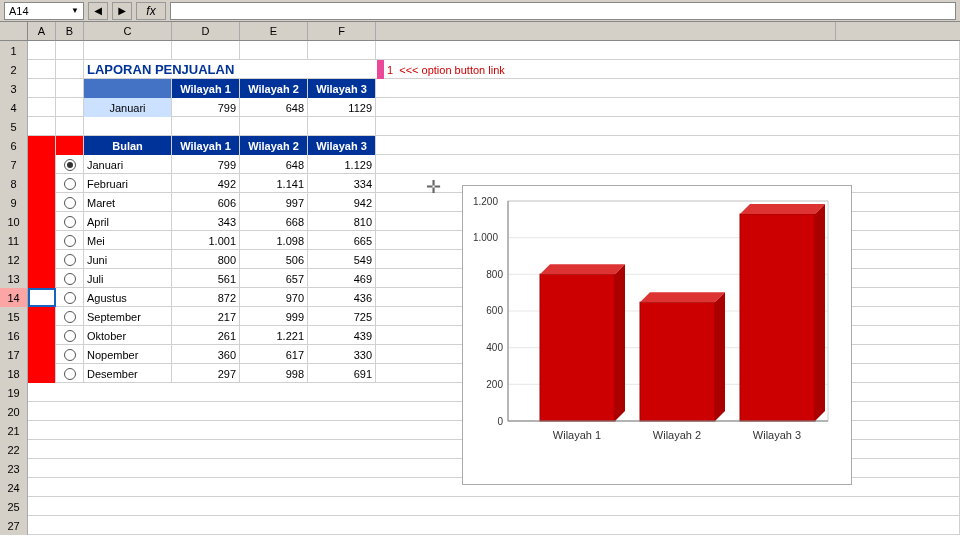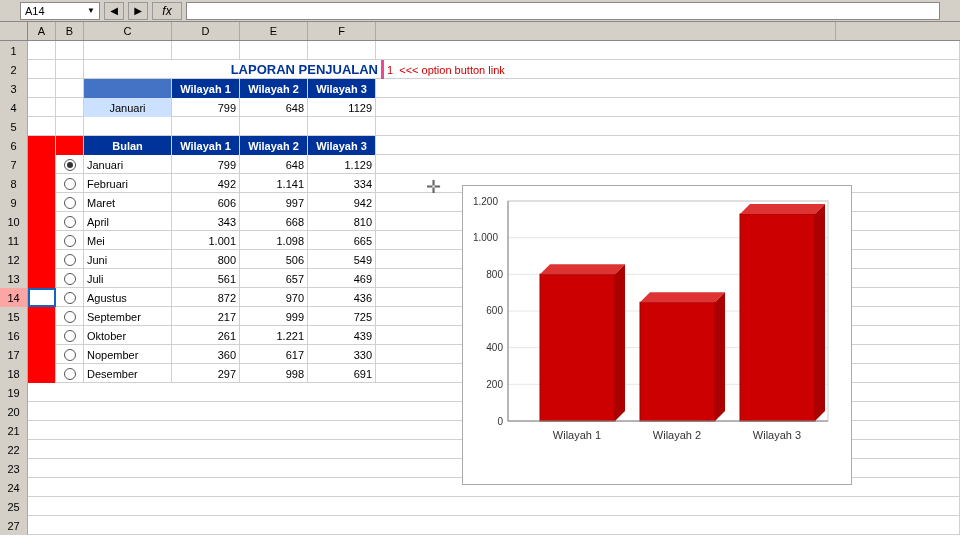--- a/index.html
+++ b/index.html
@@ -20,21 +20,21 @@
       display: flex;
       flex-direction: column;
     }
 
     
     .formula-bar {
       display: flex;
       align-items: center;
       background: #d4d0c8;
       border-bottom: 1px solid #888;
-      padding: 2px 20px;
+      padding: 2px 4px;
       height: 22px;
       gap: 4px;
     }
     .name-box {
       width: 80px;
       height: 18px;
       border: 1px solid #888;
       background: white;
       font-size: 11px;
       padding: 1px 4px;
@@ -270,21 +270,21 @@
             <div class="cell col-d"></div>
             <div class="cell col-e"></div>
             <div class="cell col-f"></div>
             <div class="cell" style="flex:1;"></div>
           </div>
 
           <div class="grid-row">
             <div class="row-num">2</div>
             <div class="cell col-a"></div>
             <div class="cell col-b"></div>
-            <div class="cell col-c" style="width:300px;min-width:300px;border-right:3px solid #ec4899;justify-content:flex-end;">
+            <div class="cell col-c" style="width:300px;min-width:300px;border-right:7px solid #ec4899;">
               <span class="laporan-title">LAPORAN PENJUALAN</span>
             </div>
             <div class="cell" style="flex:1;">
               <span class="info-text">
                 <span>1</span>
                 &nbsp;<span>&lt;&lt;&lt; option button link</span>
               </span>
             </div>
           </div>
 

